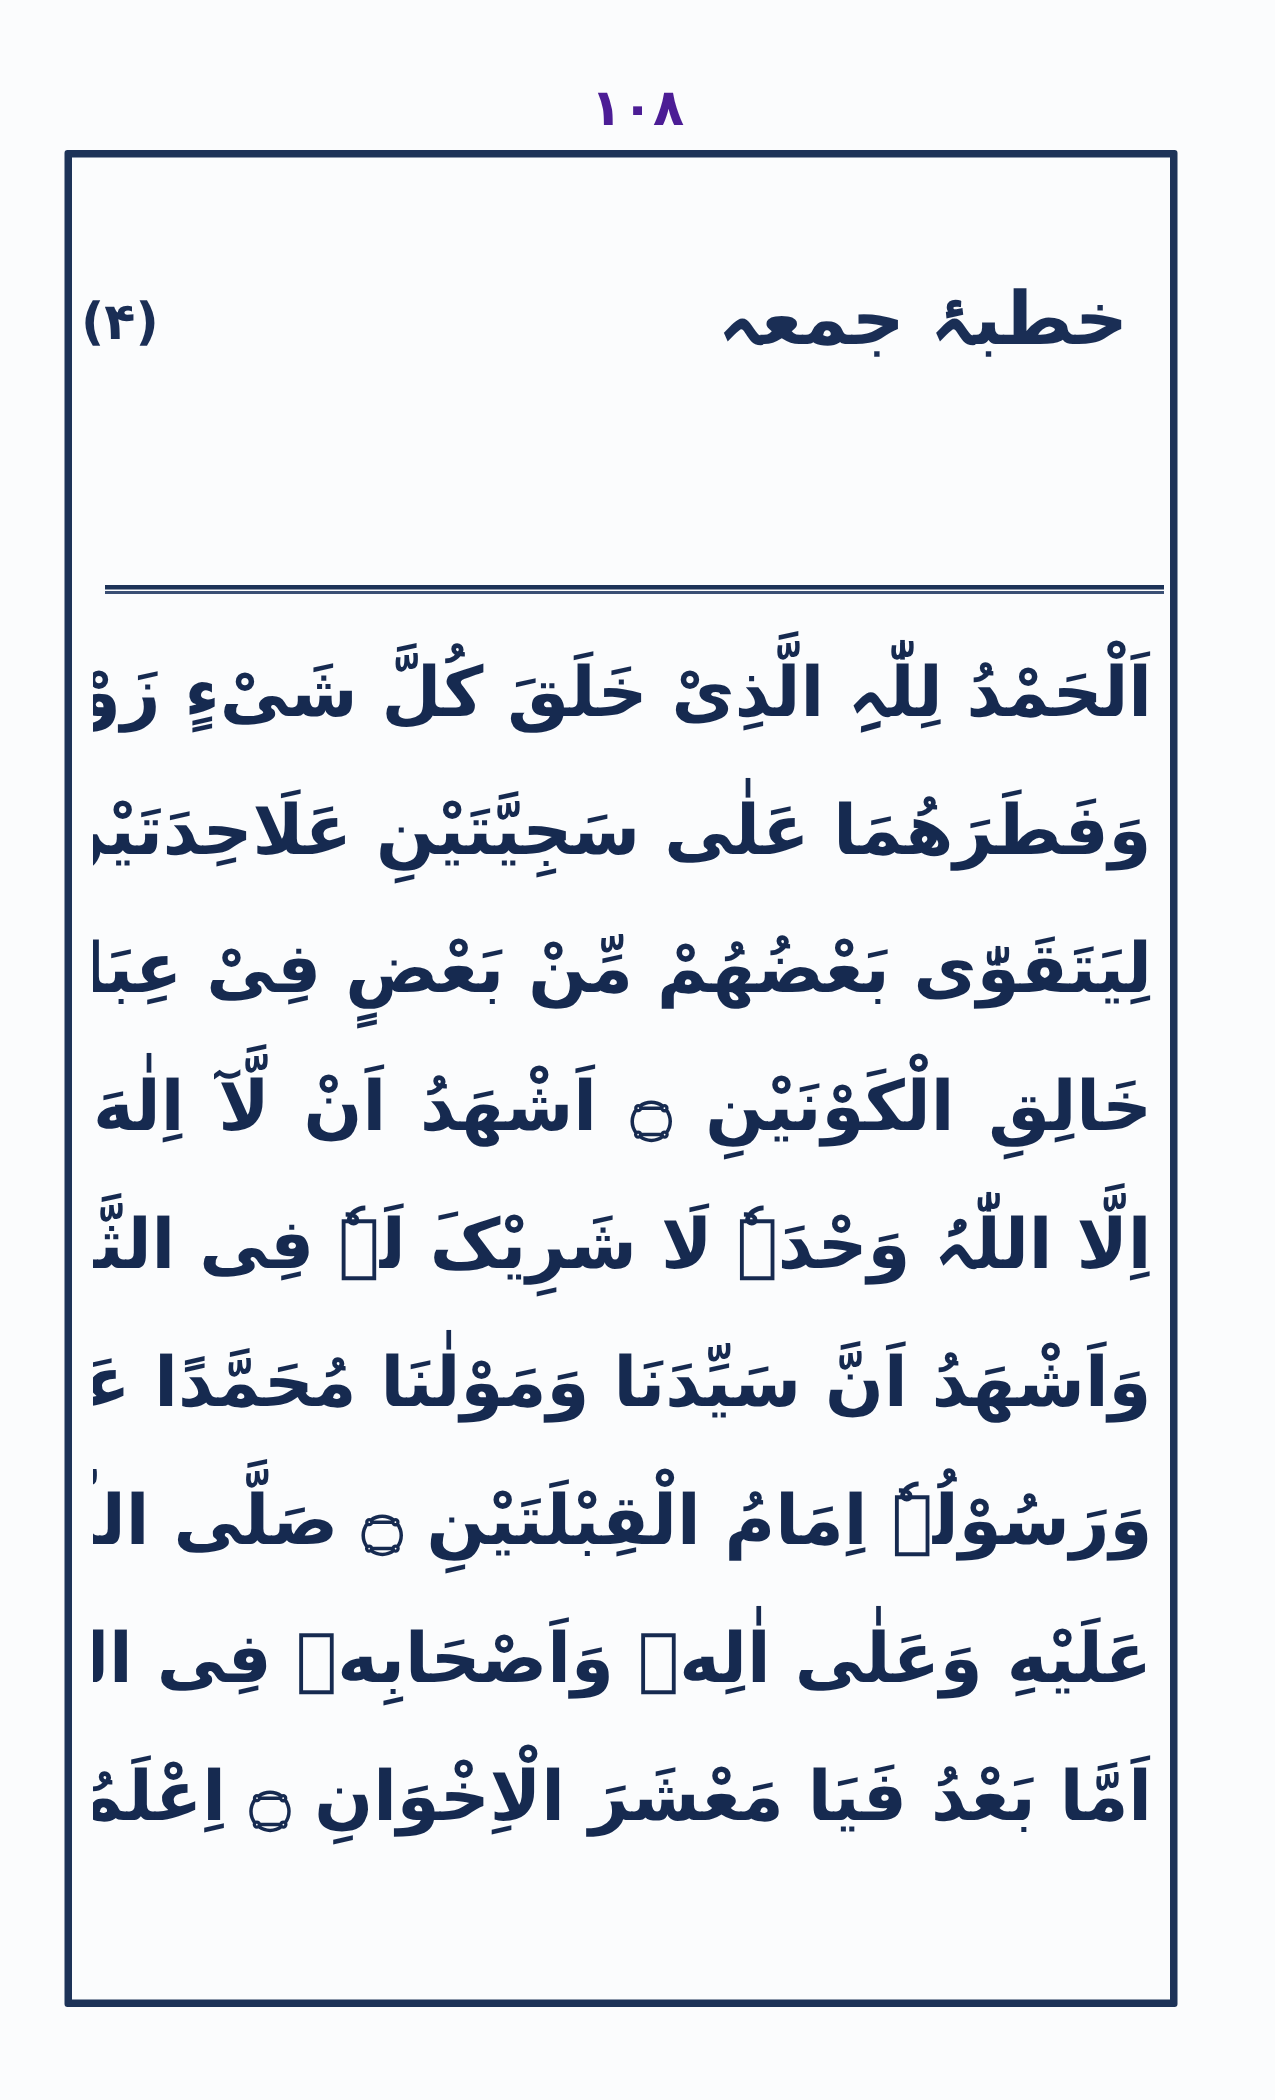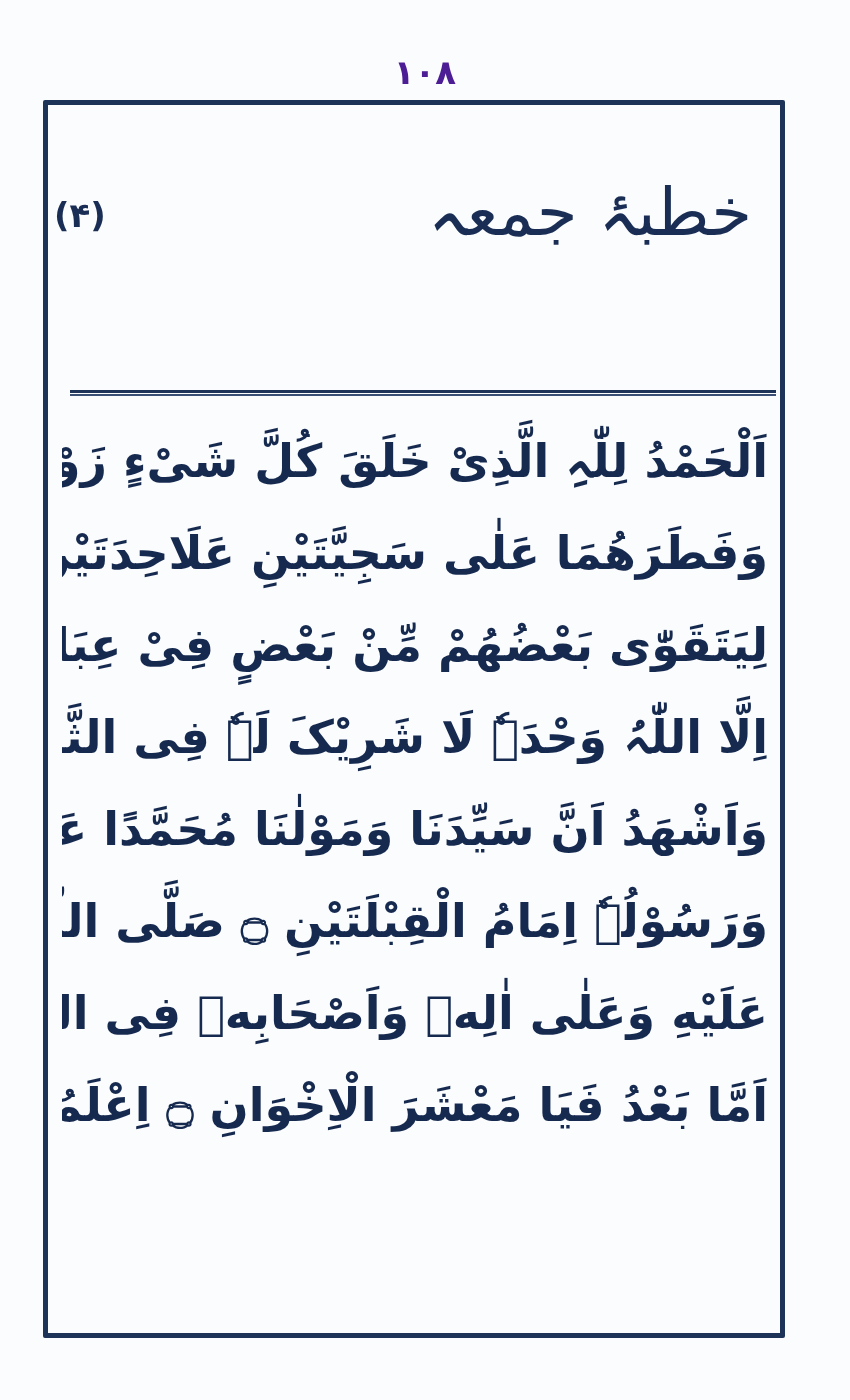--- a/index.html
+++ b/index.html
@@ -22,21 +22,21 @@
     border: 5px solid #1d3358;
     border-radius: 2px;
     box-sizing: border-box;
   }
   .title-row {
     position: absolute; left: 0; top: 58px; width: 100%; height: 100px;
     direction: rtl;
   }
   .title-main {
     position: absolute; right: 28px; top: 0px;
-    font-size: 66px; font-weight: normal; color: #1a2e55;
+    font-size: 49px; font-weight: bold; color: #1a2e55;
     white-space: nowrap; line-height: 100px; text-align: right;
   }
   .title-month {
     position: absolute; right: 228px; top: 20px;
     font-size: 30px; font-weight: bold; color: #1a2e55;
     white-space: nowrap; line-height: 60px;
   }
   .title-number {
     position: absolute; left: 6px; top: 22px;
     font-size: 34px; font-weight: bold; color: #1a2e55;
@@ -77,20 +77,21 @@
     <span class="title-number">(۴)</span>
   </div>
 
 
   <div class="rule"></div>
 
   <div class="body-text">
     <div class="line">اَلْحَمْدُ لِلّٰہِ الَّذِیْ خَلَقَ کُلَّ شَیْءٍ زَوْجَیْنِ ۝</div>
     <div class="line">وَفَطَرَهُمَا عَلٰی سَجِیَّتَیْنِ عَلَاحِدَتَیْنِ ۝</div>
     <div class="line">لِیَتَقَوّٰی بَعْضُهُمْ مِّنْ بَعْضٍ فِیْ عِبَادَةِ</div>
+    <div class="line">خَالِقِ الْکَوْنَیْنِ ۝ اَشْهَدُ اَنْ لَّآ اِلٰهَ</div>
     <div class="line">اِلَّا اللّٰہُ وَحْدَہٗ لَا شَرِیْکَ لَہٗ فِی الثَّقَلَیْنِ ۝</div>
     <div class="line">وَاَشْهَدُ اَنَّ سَیِّدَنَا وَمَوْلٰنَا مُحَمَّدًا عَبْدُہٗ</div>
     <div class="line">وَرَسُوْلُہٗ اِمَامُ الْقِبْلَتَیْنِ ۝ صَلَّی اللّٰہُ</div>
     <div class="line">عَلَیْهِ وَعَلٰی اٰلِهٖ وَاَصْحَابِهٖ فِی الدَّارَیْنِ ۝</div>
     <div class="line">اَمَّا بَعْدُ فَیَا مَعْشَرَ الْاِخْوَانِ ۝ اِعْلَمُوْٓا</div>
   </div>
 
 </div>
 
 </body></html>

